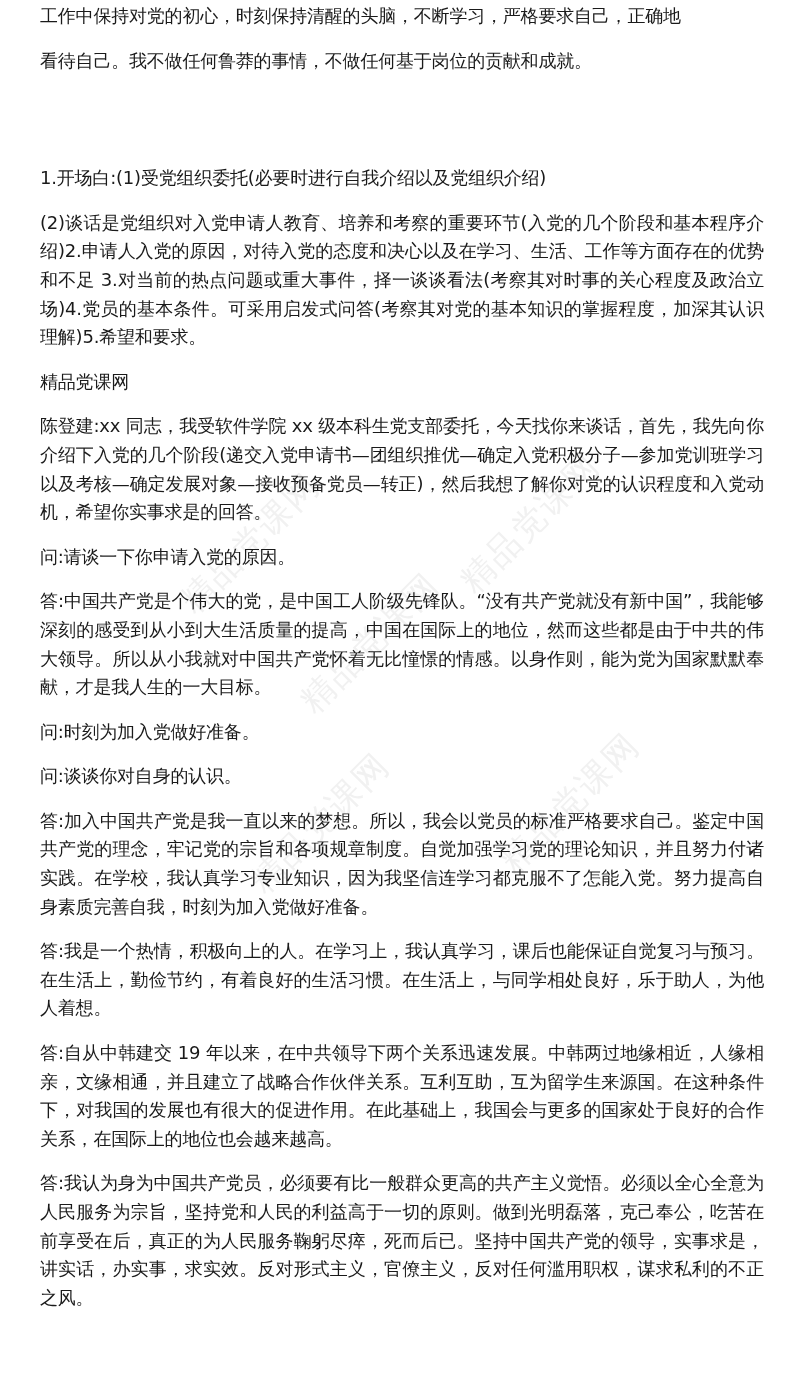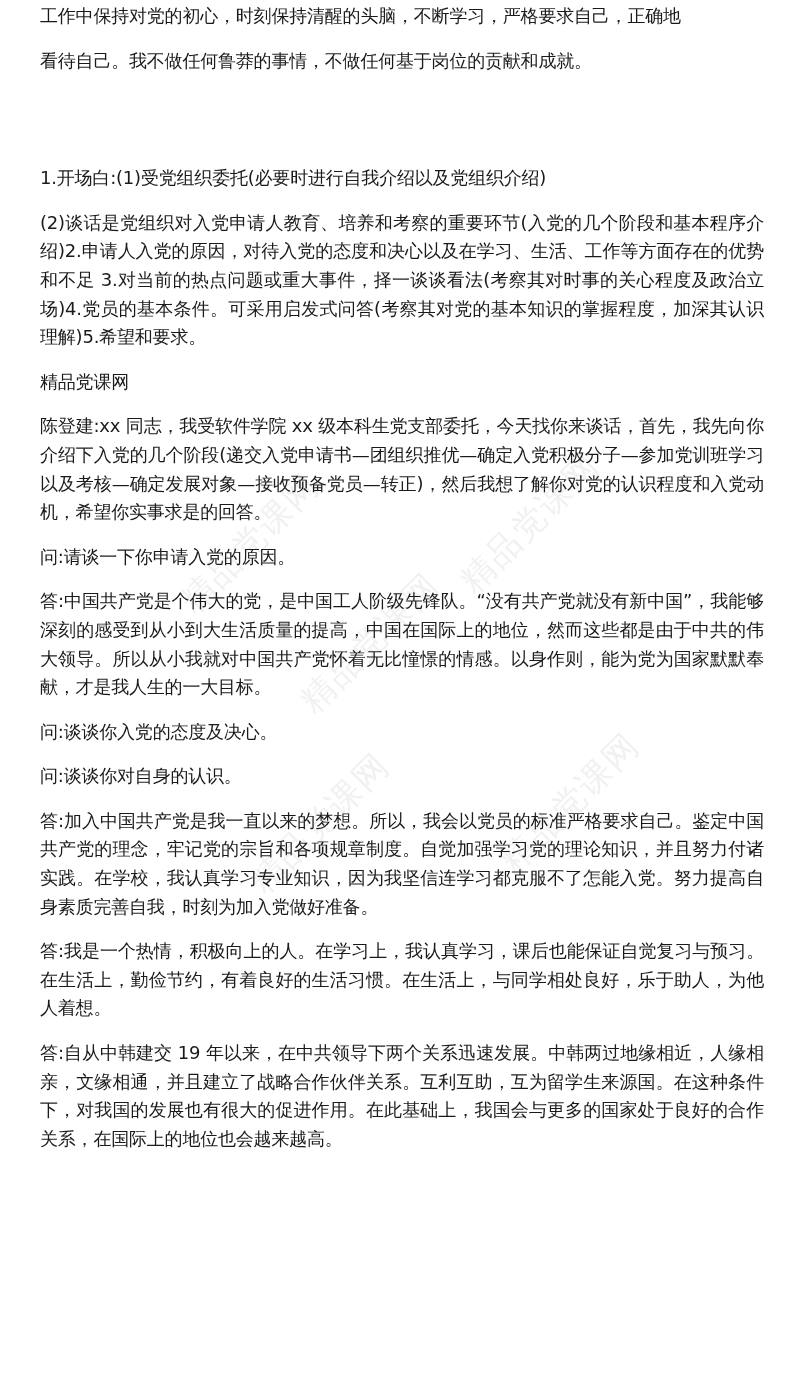--- a/index.html
+++ b/index.html
@@ -69,19 +69,20 @@
   <section>
     <p>1.开场白:(1)受党组织委托(必要时进行自我介绍以及党组织介绍)</p>
     <p>(2)谈话是党组织对入党申请人教育、培养和考察的重要环节(入党的几个阶段和基本程序介绍)2.申请人入党的原因，对待入党的态度和决心以及在学习、生活、工作等方面存在的优势和不足 3.对当前的热点问题或重大事件，择一谈谈看法(考察其对时事的关心程度及政治立场)4.党员的基本条件。可采用启发式问答(考察其对党的基本知识的掌握程度，加深其认识理解)5.希望和要求。</p>
   </section>
 
   <section>
     <p>精品党课网</p>
     <p>陈登建:xx 同志，我受软件学院 xx 级本科生党支部委托，今天找你来谈话，首先，我先向你介绍下入党的几个阶段(递交入党申请书—团组织推优—确定入党积极分子—参加党训班学习以及考核—确定发展对象—接收预备党员—转正)，然后我想了解你对党的认识程度和入党动机，希望你实事求是的回答。</p>
     <p>问:请谈一下你申请入党的原因。</p>
     <p>答:中国共产党是个伟大的党，是中国工人阶级先锋队。“没有共产党就没有新中国”，我能够深刻的感受到从小到大生活质量的提高，中国在国际上的地位，然而这些都是由于中共的伟大领导。所以从小我就对中国共产党怀着无比憧憬的情感。以身作则，能为党为国家默默奉献，才是我人生的一大目标。</p>
-    <p>问:谈谈你入党的态度及决心。</p>
+    <p>问:时刻为加入党做好准备。</p>
     <p>问:谈谈你对自身的认识。</p>
     <p>答:加入中国共产党是我一直以来的梦想。所以，我会以党员的标准严格要求自己。鉴定中国共产党的理念，牢记党的宗旨和各项规章制度。自觉加强学习党的理论知识，并且努力付诸实践。在学校，我认真学习专业知识，因为我坚信连学习都克服不了怎能入党。努力提高自身素质完善自我，时刻为加入党做好准备。</p>
     <p>答:我是一个热情，积极向上的人。在学习上，我认真学习，课后也能保证自觉复习与预习。在生活上，勤俭节约，有着良好的生活习惯。在生活上，与同学相处良好，乐于助人，为他人着想。</p>
     <p>答:自从中韩建交 19 年以来，在中共领导下两个关系迅速发展。中韩两过地缘相近，人缘相亲，文缘相通，并且建立了战略合作伙伴关系。互利互助，互为留学生来源国。在这种条件下，对我国的发展也有很大的促进作用。在此基础上，我国会与更多的国家处于良好的合作关系，在国际上的地位也会越来越高。</p>
+    <p>答:我认为身为中国共产党员，必须要有比一般群众更高的共产主义觉悟。必须以全心全意为人民服务为宗旨，坚持党和人民的利益高于一切的原则。做到光明磊落，克己奉公，吃苦在前享受在后，真正的为人民服务鞠躬尽瘁，死而后已。坚持中国共产党的领导，实事求是，讲实话，办实事，求实效。反对形式主义，官僚主义，反对任何滥用职权，谋求私利的不正之风。</p>
   </section>
 </div>
 
 </body></html>

